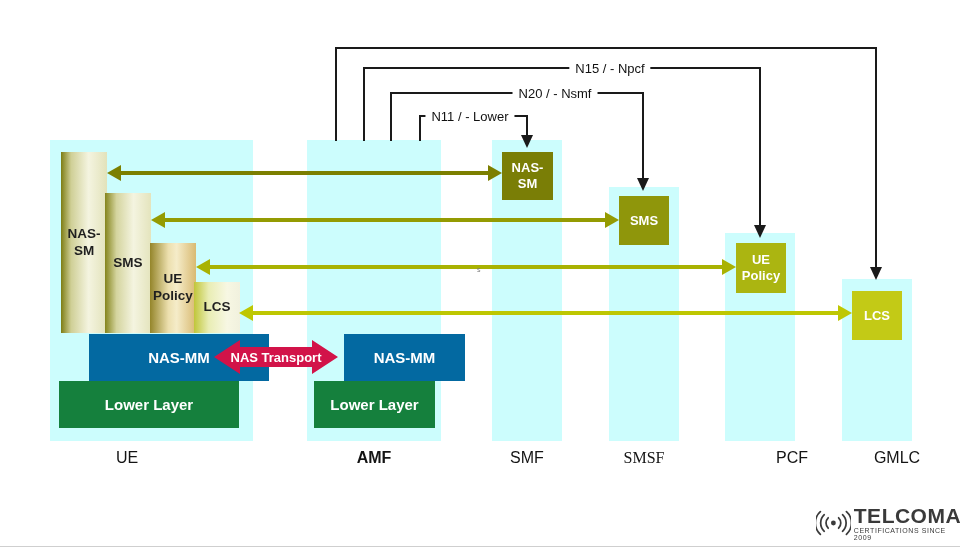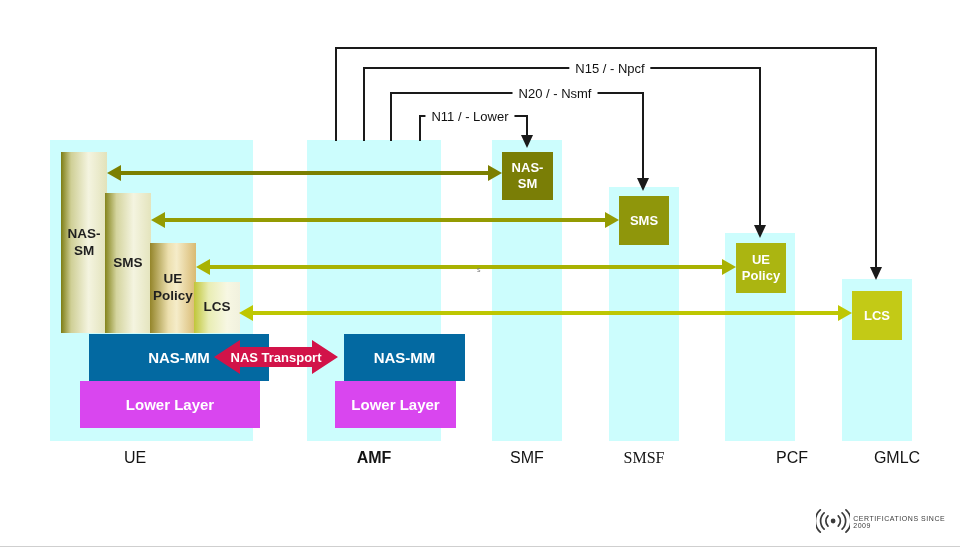--- a/index.html
+++ b/index.html
@@ -9,38 +9,38 @@
   .col{position:absolute;background:#ccfdfd;}
   #col-ue  {left:50px; top:140px;width:203px;height:301px;}
   #col-amf {left:307px;top:140px;width:134px;height:301px;}
   #col-smf {left:492px;top:140px;width:70px; height:301px;}
   #col-smsf{left:609px;top:187px;width:70px; height:254px;}
   #col-pcf {left:725px;top:233px;width:70px; height:208px;}
   #col-gmlc{left:842px;top:279px;width:70px; height:162px;}
   
   .node-label{position:absolute;top:449px;transform:translateX(-50%);
               font-size:16px;font-weight:500;color:#141414;white-space:nowrap;}
-  #nl-ue{left:127px;margin-left:8px;} #nl-amf{left:374px;font-weight:bold;} #nl-smf{left:527px;}
+  #nl-ue{left:127px;} #nl-amf{left:374px;font-weight:bold;} #nl-smf{left:527px;}
   #nl-smsf{left:644px;font-family:Liberation Serif, serif;} #nl-pcf{left:792px;} #nl-gmlc{left:897px;}
   
   .bar{position:absolute;display:flex;align-items:center;justify-content:center;
        text-align:center;font-size:13.5px;font-weight:600;color:#1f1f1f;line-height:1.25;}
   #bar-nassm   {left:61px; top:152px;width:46px;height:181px;
                 background:linear-gradient(90deg,#7d7d14 0%,#cfcf96 22%,#f4f4e0 60%,#e2e2ba 100%);}
   #bar-sms     {left:105px;top:193px;width:46px;height:140px;
                 background:linear-gradient(90deg,#84841c 0%,#d4d49e 25%,#f4f4e0 62%,#e4e4bd 100%);}
   #bar-uepolicy{left:150px;top:243px;width:46px;height:90px;
                 background:linear-gradient(90deg,#94852a 0%,#ecdfae 40%,#f5ecc9 58%,#d9ba72 100%);}
   #bar-lcs     {left:194px;top:282px;width:46px;height:51px;
                 background:linear-gradient(90deg,#c0c63a 0%,#e9edb4 32%,#f7f7e3 72%,#f1f1de 100%);}
   
   .layerbox{position:absolute;display:flex;align-items:center;justify-content:center;
             color:#fff;font-size:15px;font-weight:bold;}
   .teal {background:#0369a1;margin-left:30px;}
-  .green{background:#d946ef;margin-left:21px;}
+  .green{background:#15803d;}
   #ue-nasmm {left:59px; top:334px;width:180px;height:47px;}
   #ue-lower {left:59px; top:381px;width:180px;height:47px;}
   #amf-nasmm{left:314px;top:334px;width:121px;height:47px;}
   #amf-lower{left:314px;top:381px;width:121px;height:47px;}
   
   .fbox{position:absolute;display:flex;align-items:center;justify-content:center;
         text-align:center;color:#fff;font-size:13px;font-weight:bold;line-height:1.2;}
   #fb-nassm   {left:502px;top:152px;width:51px;height:48px;background:#7a7e06;}
   #fb-sms     {left:619px;top:196px;width:50px;height:49px;background:#8f960b;}
   #fb-uepolicy{left:736px;top:243px;width:50px;height:50px;background:#abb511;}
@@ -152,18 +152,19 @@
     <svg width="36" height="32" viewBox="0 0 40 32">
       <circle cx="20" cy="16" r="2.8" fill="#3a3a3a"></circle>
       <path d="M14 10 A8.5 8.5 0 0 0 14 22" fill="none" stroke="#3a3a3a" stroke-width="2" stroke-linecap="round"></path>
       <path d="M9.5 6.5 A13 13 0 0 0 9.5 25.5" fill="none" stroke="#3a3a3a" stroke-width="2" stroke-linecap="round"></path>
       <path d="M5 3 A17.5 17.5 0 0 0 5 29" fill="none" stroke="#3a3a3a" stroke-width="2" stroke-linecap="round"></path>
       <path d="M26 10 A8.5 8.5 0 0 1 26 22" fill="none" stroke="#3a3a3a" stroke-width="2" stroke-linecap="round"></path>
       <path d="M30.5 6.5 A13 13 0 0 1 30.5 25.5" fill="none" stroke="#3a3a3a" stroke-width="2" stroke-linecap="round"></path>
       <path d="M35 3 A17.5 17.5 0 0 1 35 29" fill="none" stroke="#3a3a3a" stroke-width="2" stroke-linecap="round"></path>
     </svg>
     <div id="logo-text">
+      <span id="logo-name">TELCOMA</span>
       <span id="logo-tagline">CERTIFICATIONS SINCE 2009</span>
     </div>
   </div>
 
   <div id="bottom-edge"></div>
 </div>
 
 </body></html>

